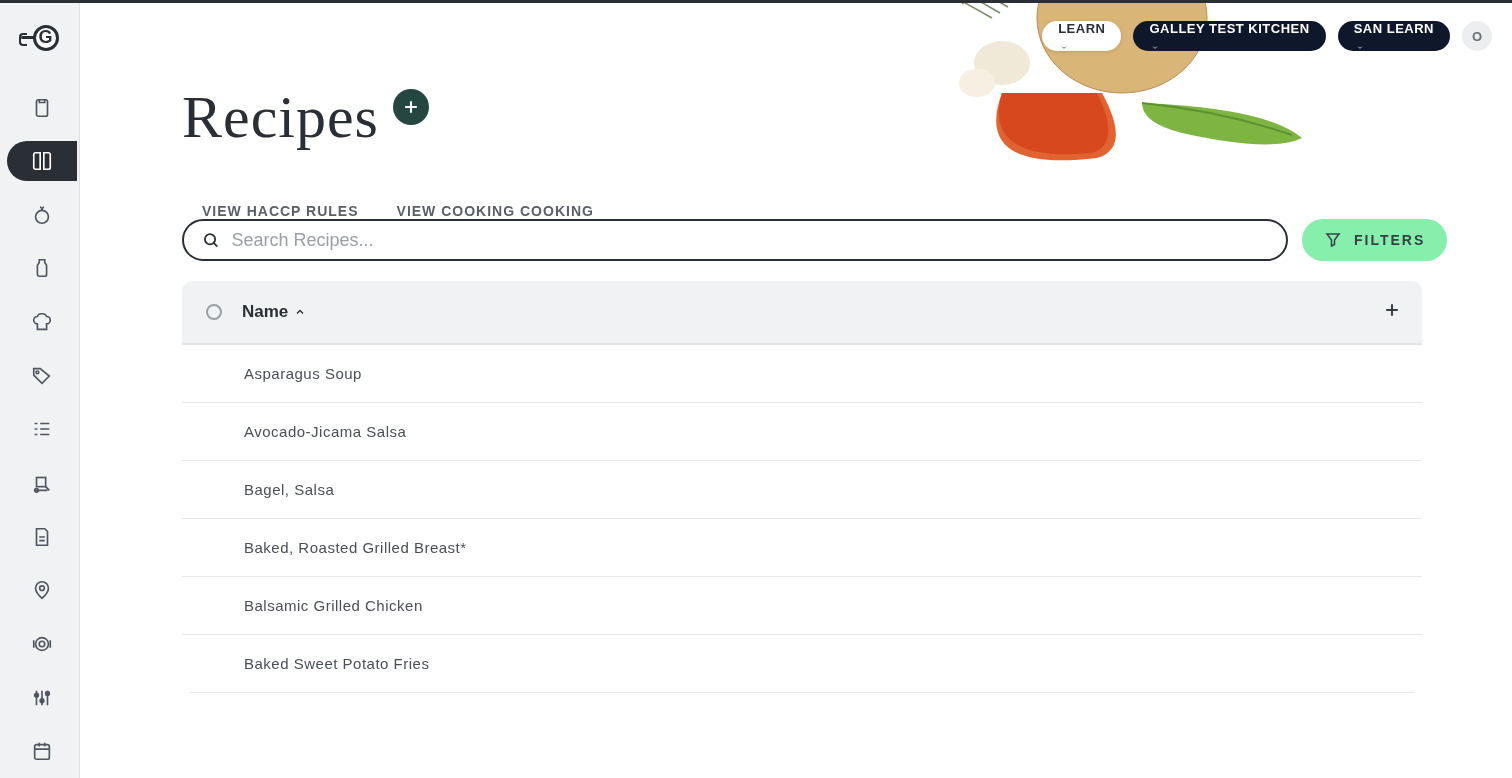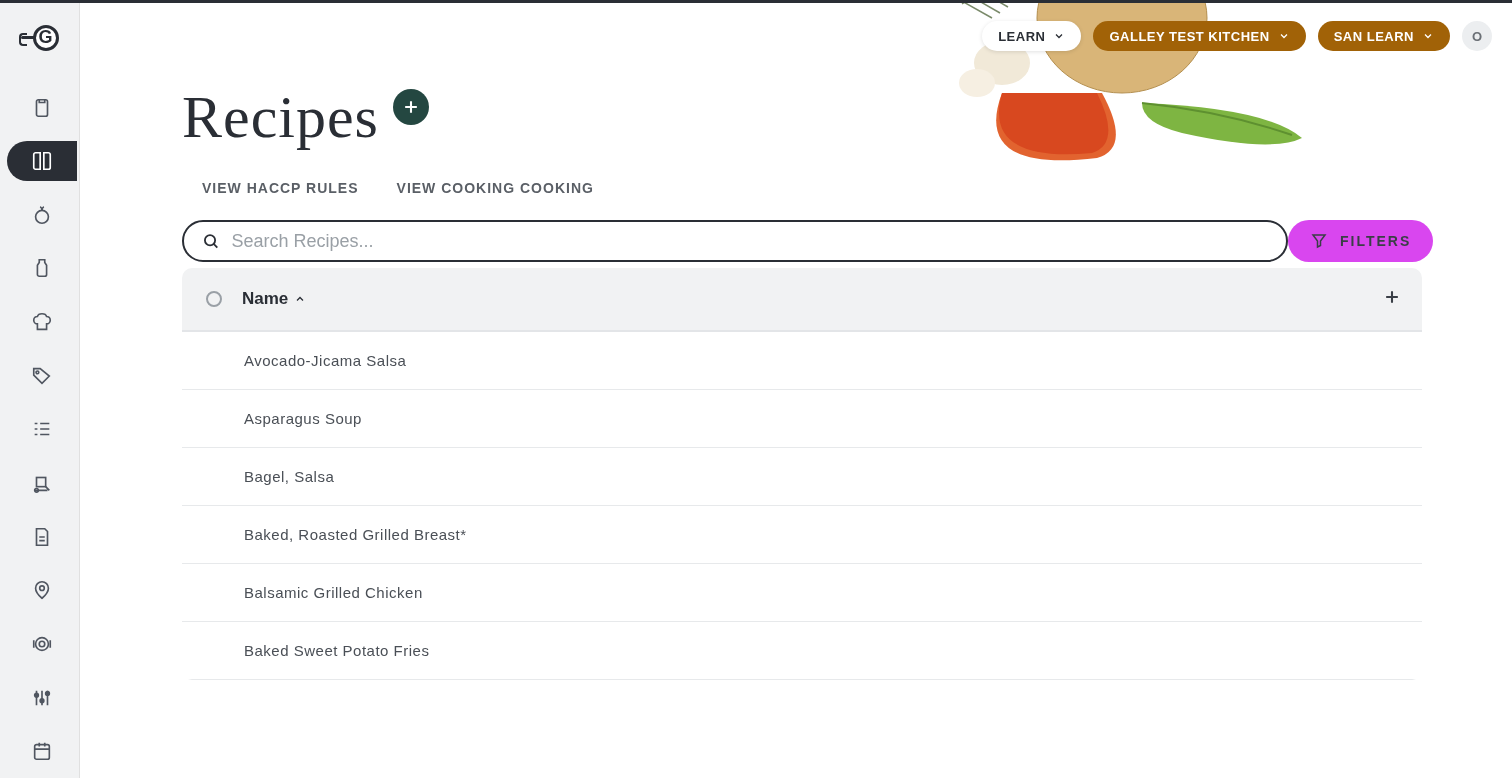--- a/index.html
+++ b/index.html
@@ -101,30 +101,31 @@
     position: absolute;
     top: 18px; right: 20px;
     display: flex;
     align-items: center;
     gap: 12px;
   }
   .pill {
     height: 30px;
     border-radius: 15px;
     display: flex;
-    align-items: center;
+    align-items: flex-start;
     gap: 8px;
     padding: 0 16px;
     font-size: 13px;
     font-weight: 700;
     letter-spacing: 0.5px;
     cursor: pointer;
+    flex-direction: column;
   }
   .pill.white { background: #ffffff; color: #2a2e35; box-shadow: 0 1px 4px rgba(0,0,0,.12); }
-  .pill.gold  { background: #a16207; color: #ffffff; }
+  .pill.gold  { background: #0f172a; color: #ffffff; }
   .avatar {
     width: 30px; height: 30px;
     border-radius: 50%;
     background: #eceef0;
     display:flex;align-items:center;justify-content:center;
     font-size:13px;font-weight:600;color:#6b7076;
     cursor:pointer;
   }
   .chev { width:12px;height:12px; }
 
@@ -148,33 +149,33 @@
     background: #244741;
     border-radius: 50%;
     display:flex;align-items:center;justify-content:center;
     color:#fff;
     cursor:pointer;
     margin-top:6px;
   }
   .sub-links {
     display:flex;
     gap: 38px;
-    margin-top: 28px;
+    margin-top: 51px;
     padding-left: 20px;
   }
   .sub-link {
     font-size: 14px;
     font-weight: 700;
     letter-spacing: 1px;
     color: #5a5f66;
     cursor:pointer;
   }
   .search-row {
     display:flex;
-    margin-top: 24px;
+    gap: 14px;
   }
   .search-box {
     flex: 0 0 1106px;
     height: 42px;
     border: 2px solid #2a2e35;
     border-radius: 21px;
     display:flex;
     align-items:center;
     padding: 0 18px;
     gap: 12px;
@@ -183,30 +184,30 @@
     border:none;outline:none;
     font-size:18px;
     color:#2a2e35;
     width:100%;
     background:transparent;
   }
   .search-box input::placeholder { color:#9aa0a6; }
   .filters-btn {
     height: 42px;
     border-radius: 21px;
-    background:#d946ef;
+    background:#86efac;
     display:flex;align-items:center;gap:12px;
     padding:0 22px;
     font-size:14px;font-weight:700;letter-spacing:2px;
     color:#3a3f46;
     cursor:pointer;
   }
 
   .table-wrap {
-    margin-top: 6px;
+    margin-top: 20px;
     border-radius: 10px;
     overflow:hidden;
     background:#fff;
   }
   .table-head {
     height: 64px;
     background:#f1f2f3;
     display:flex;
     align-items:center;
     padding: 0 24px;
@@ -417,26 +418,26 @@
               <path d="M6 15l6-6 6 6"></path>
             </svg>
         </div>
         <div class="add-col">
           <svg width="20" height="20" viewBox="0 0 24 24" fill="none" stroke="#3a3f46" stroke-width="2.5">
               <path d="M12 5v14M5 12h14"></path>
             </svg>
         </div>
       </div>
       <div class="row">
+          <span>Asparagus Soup</span>
+        </div>
+      <div class="row">
           <span>Avocado-Jicama Salsa</span>
         </div>
       <div class="row">
-          <span>Asparagus Soup</span>
-        </div>
-      <div class="row">
           <span>Bagel, Salsa</span>
         </div>
       <div class="row">
           <span>Baked, Roasted Grilled Breast*</span>
         </div>
       <div class="row">
           <span>Balsamic Grilled Chicken</span>
         </div>
       <div class="row">
           <span>Baked Sweet Potato Fries</span>

